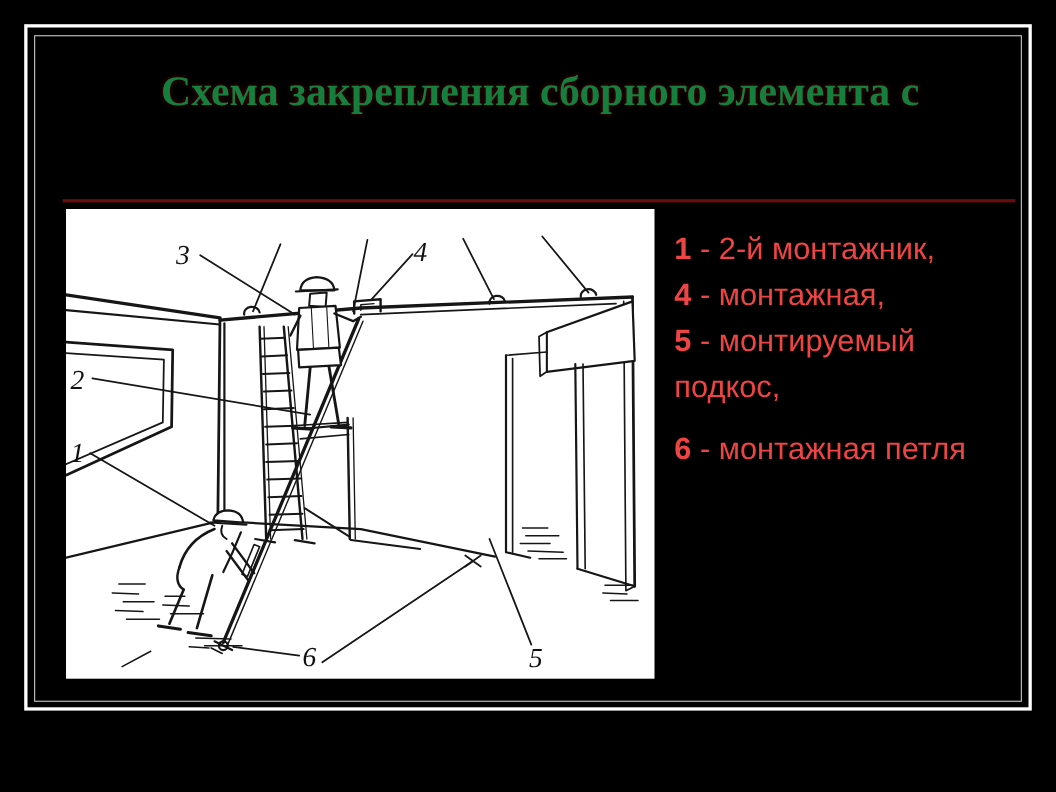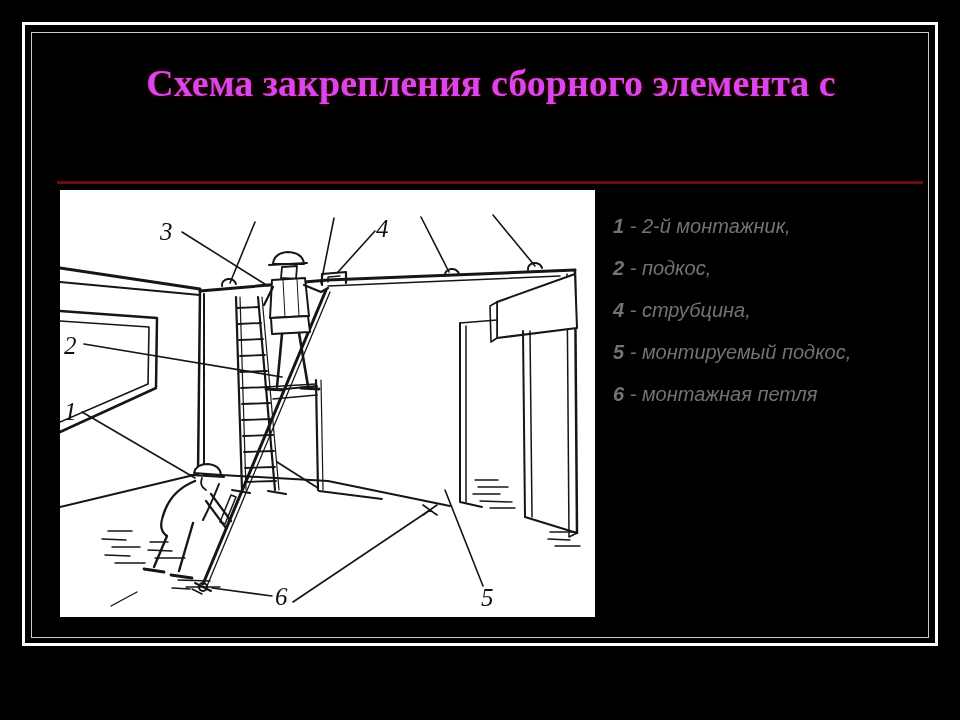--- a/index.html
+++ b/index.html
@@ -3,29 +3,29 @@
 <meta charset="utf-8">
 <style>
   html,body{margin:0;padding:0;background:#000;}
   .slide{position:relative;width:960px;height:720px;background:#000;overflow:hidden;
          font-family:"Liberation Sans",sans-serif;}
   .frame-outer{position:absolute;left:22px;top:22px;width:910px;height:618px;
                border:3px solid #ffffff;}
   .frame-inner{position:absolute;left:31px;top:32px;width:896px;height:604px;
                border:1px solid #c9c9c9;}
   .title{position:absolute;left:60px;top:64px;width:862px;margin:0;text-align:center;
-         color:#d946ef;font-family:"Liberation Serif",serif;font-weight:bold;
+         color:#15803d;font-family:"Liberation Serif",serif;font-weight:bold;
          font-size:38px;line-height:39px;letter-spacing:0px;
          text-shadow:0 0 4px rgba(110,10,10,.85);}
   .title span{display:block;}
   .separator{position:absolute;left:57px;top:181px;width:866px;height:3px;background:#6b0d0d;}
   .diagram-box{position:absolute;left:60px;top:190px;width:535px;height:427px;background:#ffffff;}
   .diagram-box svg{display:block;}
-  .legend{position:absolute;left:613px;top:205px;width:314px;color:#737373;
-          font-size:20px;line-height:42px;font-style:italic;}
+  .legend{position:absolute;left:613px;top:205px;width:314px;color:#ef4444;
+          font-size:28px;line-height:42px;}
   .legend-item{margin:0;}
   .legend-item b{font-weight:bold;}
   svg .ink{stroke:#161616;fill:none;stroke-linecap:round;stroke-linejoin:round;}
   svg .fillw{fill:#ffffff;stroke:#161616;stroke-linejoin:round;}
   svg text{font:italic 25px "Liberation Serif",serif;fill:#111;}
 </style>
 </head>
 <body>
 
 <div class="slide">
@@ -156,18 +156,17 @@
       <text x="4" y="164">2</text>
       <text x="100" y="50">3</text>
       <text x="316" y="47">4</text>
       <text x="421" y="416">5</text>
       <text x="215" y="415">6</text>
     </svg>
   </div>
 
   <div class="legend">
     <div class="legend-item"><b>1</b> <span>- 2-й монтажник,</span></div>
-    <div class="legend-item"><b>2</b> <span>- подкос,</span></div>
-    <div class="legend-item"><b>4</b> <span>- струбцина,</span></div>
+    <div class="legend-item"><b>4</b> <span>- монтажная,</span></div>
     <div class="legend-item"><b>5</b> <span>- монтируемый подкос,</span></div>
-    <div class="legend-item" style="margin-top:0;"><b>6</b> <span>- монтажная петля</span></div>
+    <div class="legend-item" style="margin-top:14px;"><b>6</b> <span>- монтажная петля</span></div>
   </div>
 </div>
 
 </body></html>

